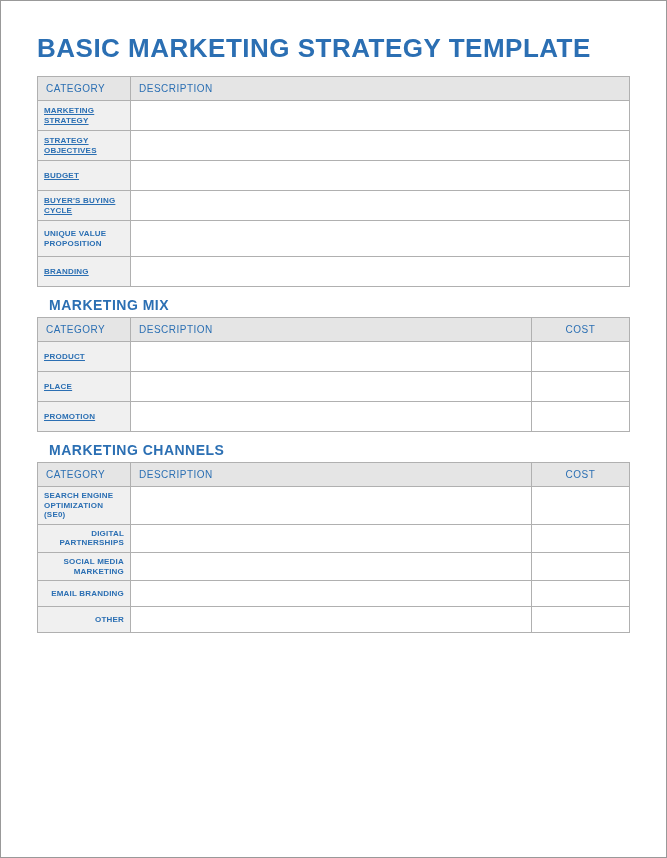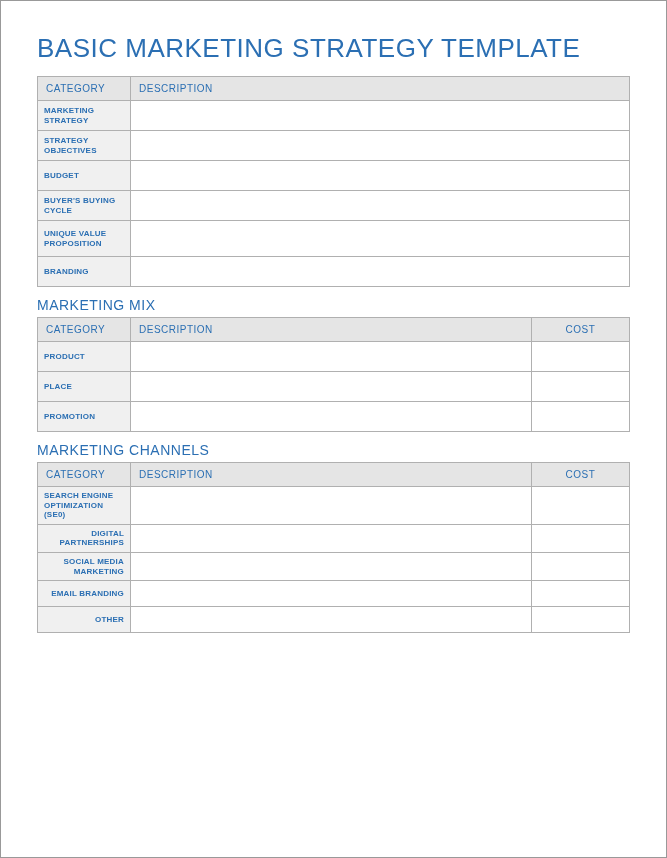--- a/index.html
+++ b/index.html
@@ -8,31 +8,31 @@
   font-family: Arial, Helvetica, sans-serif;
   width: 667px;
   height: 858px;
   padding: 32px 36px;
   border: 1px solid #999;
   position: relative;
 }
 h1.title {
   color: #2b6fb3;
   font-size: 26px;
-  font-weight: 400;
+  font-weight: 700;
   letter-spacing: 0.5px;
   margin-bottom: 12px;
   font-family: "Century Gothic", "Trebuchet MS", Arial, sans-serif;
 }
 h2.section-label {
   color: #2b6fb3;
   font-size: 14px;
-  font-weight: 400;
+  font-weight: 700;
   letter-spacing: 0.5px;
-  margin: 10px 0 4px 0;
+  margin: 10px 0 4px 12px;
   font-family: "Century Gothic", "Trebuchet MS", Arial, sans-serif;
 }
 table {
   width: 100%;
   border-collapse: collapse;
   table-layout: fixed;
 }
 th, td {
   border: 1px solid #b0b0b0;
   text-align: left;
@@ -57,21 +57,21 @@
   line-height: 1.2;
 }
 tbody td.cell {
   background: #fff;
   font-size: 9px;
   padding: 4px 6px;
 }
 .col-cat { width: 93px; }
 .col-cost { width: 98px; }
 .th-cost { text-align: center; margin-top: 35px; }
-.h-30 td { height: 30px; }
+.h-30 td { height: 30px; text-decoration: underline; }
 .h-36 td { height: 36px; }
 .h-28 td { height: 28px; }
 .h-26 td { height: 26px; text-align: right; }
 </style>
 </head>
 <body>
 
 <h1 class="title">BASIC MARKETING STRATEGY TEMPLATE</h1>
 
 <table>

